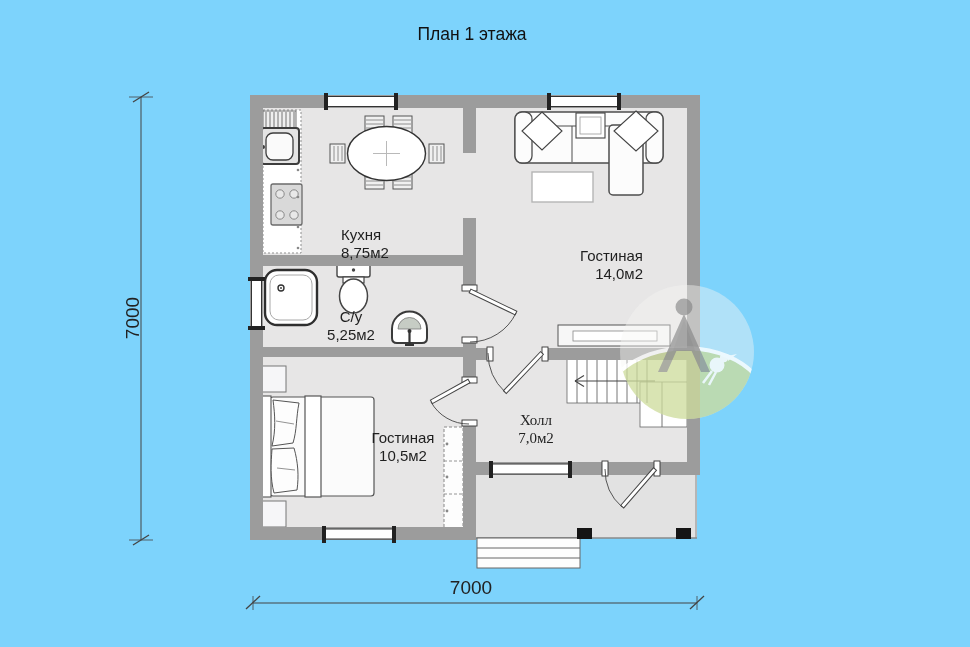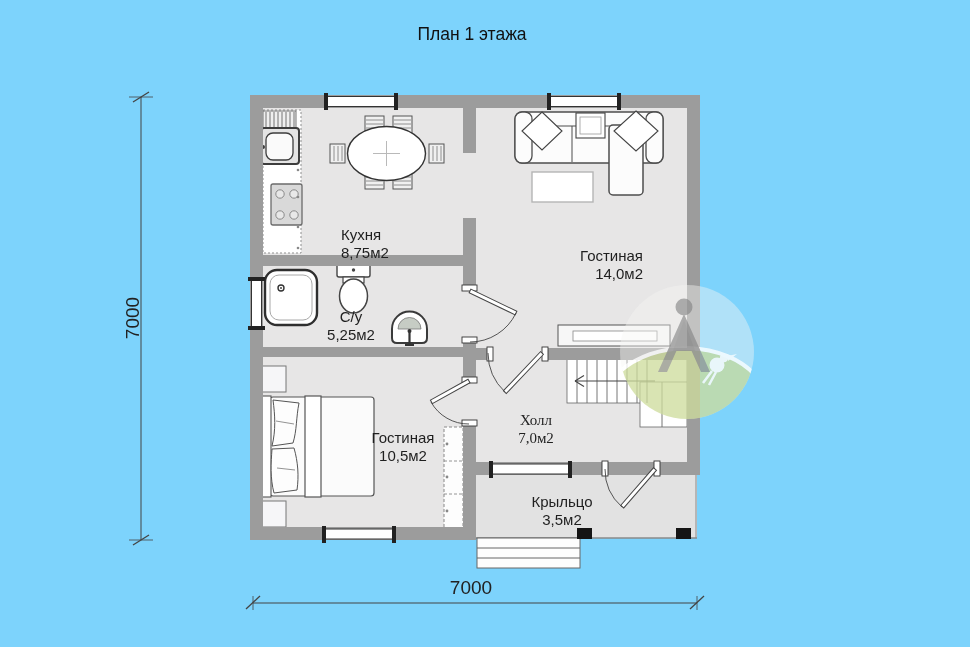--- a/index.html
+++ b/index.html
@@ -333,22 +333,18 @@
   <div class="room-label" style="left:343px;top:429px;width:120px;">
     <div>Гостиная</div>
     <div>10,5м2</div>
   </div>
 
   <div class="room-label" style="left:476px;top:411px;width:120px;font-family:Liberation Serif, serif;">
     <div>Холл</div>
     <div>7,0м2</div>
   </div>
 
-  <div class="room-label" style="left:502px;top:493px;width:120px;">
-    <div>Крыльцо</div>
-    <div>3,5м2</div>
-  </div>
 
   <div class="dim-label vertical" style="left:102px;top:308px;width:60px;height:20px;">7000</div>
 
   <div class="dim-label" style="left:421px;top:577px;width:100px;">7000</div>
 
 </div>
 
 </body></html>

